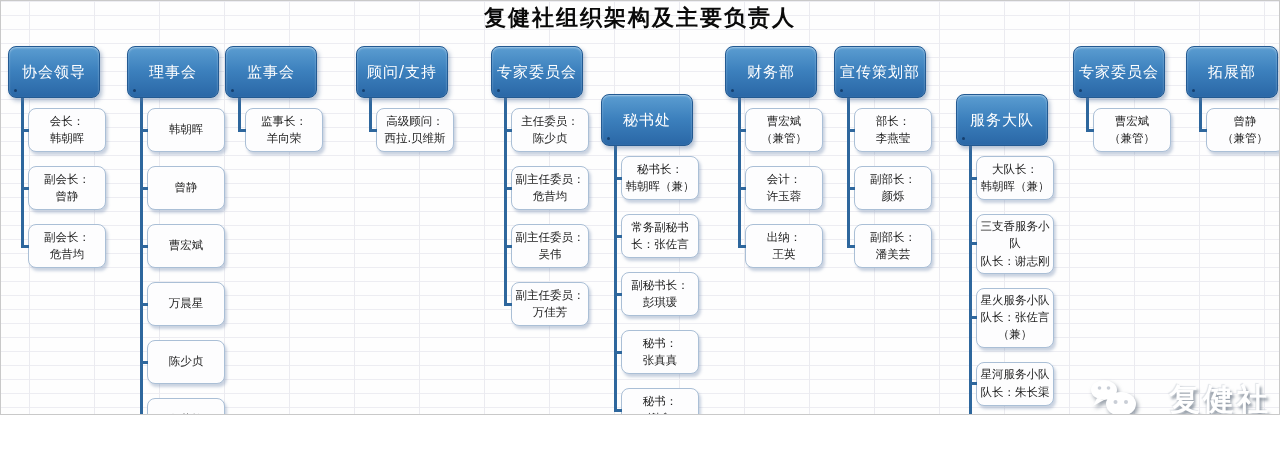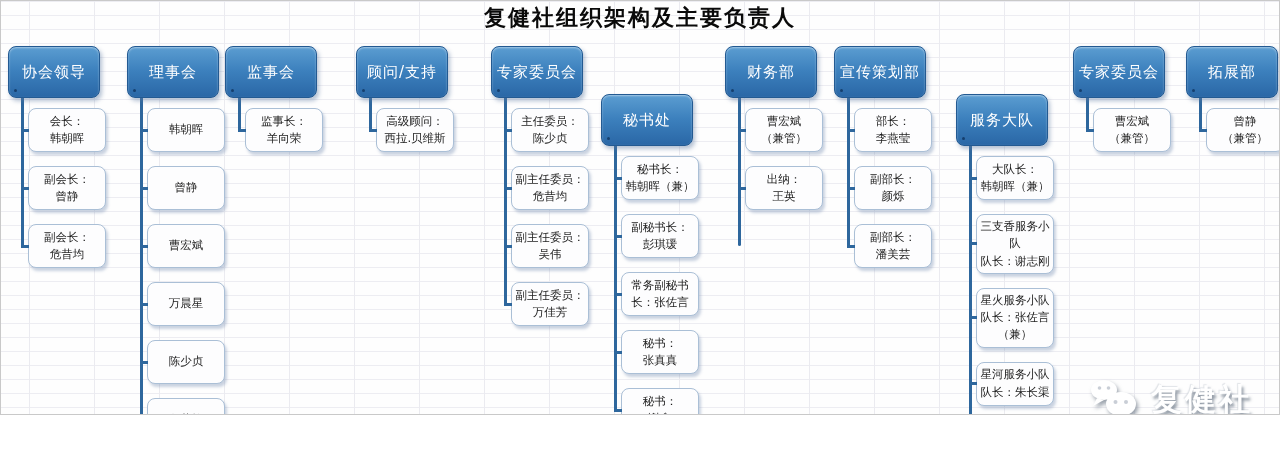--- a/index.html
+++ b/index.html
@@ -42,21 +42,21 @@
     padding:3px 2px;background:#fdfdfe;
     border:1px solid #aabfd6;border-radius:8px;
     box-shadow:2px 3px 3px rgba(115,140,175,.38);
     font-size:11.5px;line-height:1.5;color:#1c1c1c;white-space:pre-line;
     z-index:2;
   }
   .child::before{
     content:'';position:absolute;left:-8px;top:calc(50% - 1.5px);width:8px;height:3px;background:#2e679d;
   }
   .logo{
-    position:absolute;left:1086px;top:376px;display:flex;align-items:center;gap:6px;z-index:3;
+    position:absolute;left:1086px;top:376px;display:flex;align-items:center;gap:24px;z-index:3;
   }
   .logo-text{
     font-size:31px;font-weight:700;color:#ffffff;letter-spacing:3px;
     text-shadow:2px 3px 3px rgba(125,135,148,.85), -1px -1px 1px rgba(205,210,216,.6);
   }
   .wx-icon{filter:drop-shadow(2px 3px 2px rgba(125,135,148,.8));}
 </style>
 </head>
 <body>
 
@@ -117,36 +117,38 @@
           <div class="child">副主任委员：
 万佳芳</div>
         </div>
       </div>
       <div class="col" style="left: 600px; margin-top: 48px;">
         <div class="hdr">秘书处</div>
         <div class="vline" style="height: 268px;"></div>
         <div class="kids">
           <div class="child">秘书长：
 韩朝晖（兼）</div>
+          <div class="child">常务副秘书
+长：张佐言</div>
           <div class="child">副秘书长：
 彭琪瑗</div>
-          <div class="child">常务副秘书
-长：张佐言</div>
           <div class="child">秘书：
 张真真</div>
           <div class="child">秘书：
 谢鑫</div>
         </div>
       </div>
       <div class="col" style="left: 724px;">
         <div class="hdr">财务部</div>
         <div class="vline" style="height: 152px;"></div>
         <div class="kids">
           <div class="child">曹宏斌
 （兼管）</div>
+          <div class="child">会计：
+许玉蓉</div>
           <div class="child">出纳：
 王英</div>
         </div>
       </div>
       <div class="col" style="left: 833px;">
         <div class="hdr">宣传策划部</div>
         <div class="vline" style="height: 152px;"></div>
         <div class="kids">
           <div class="child">部长：
 李燕莹</div>

